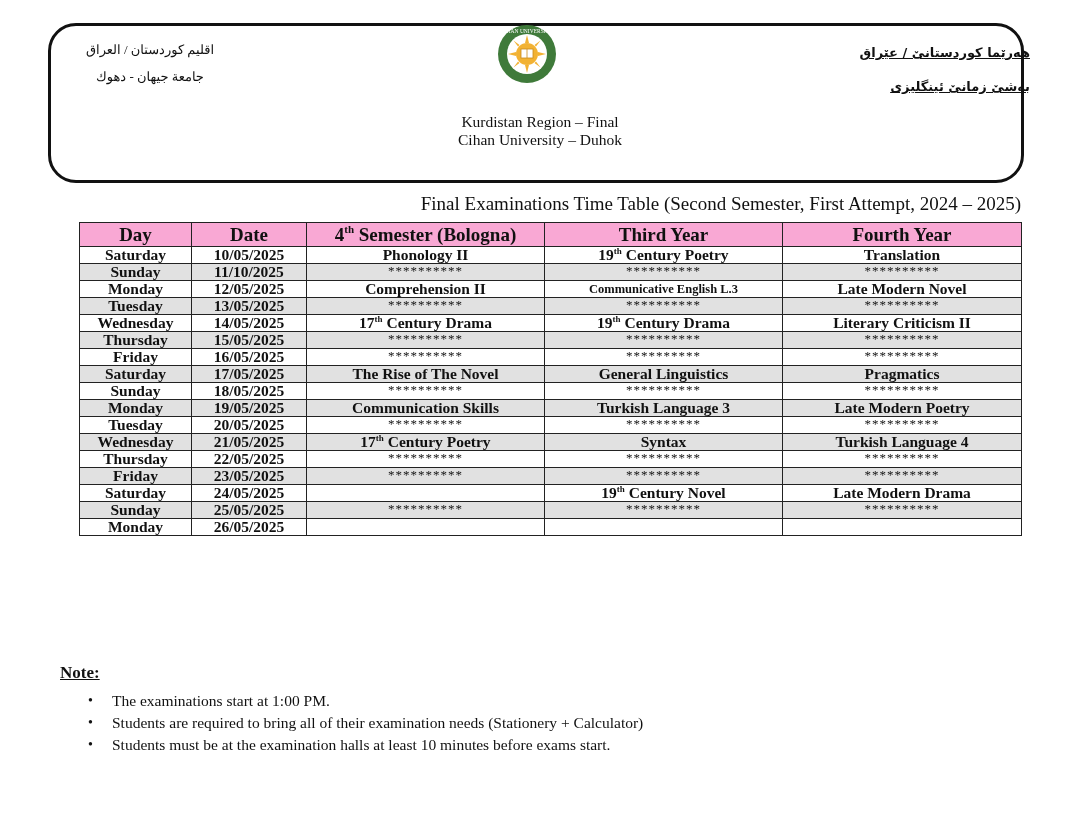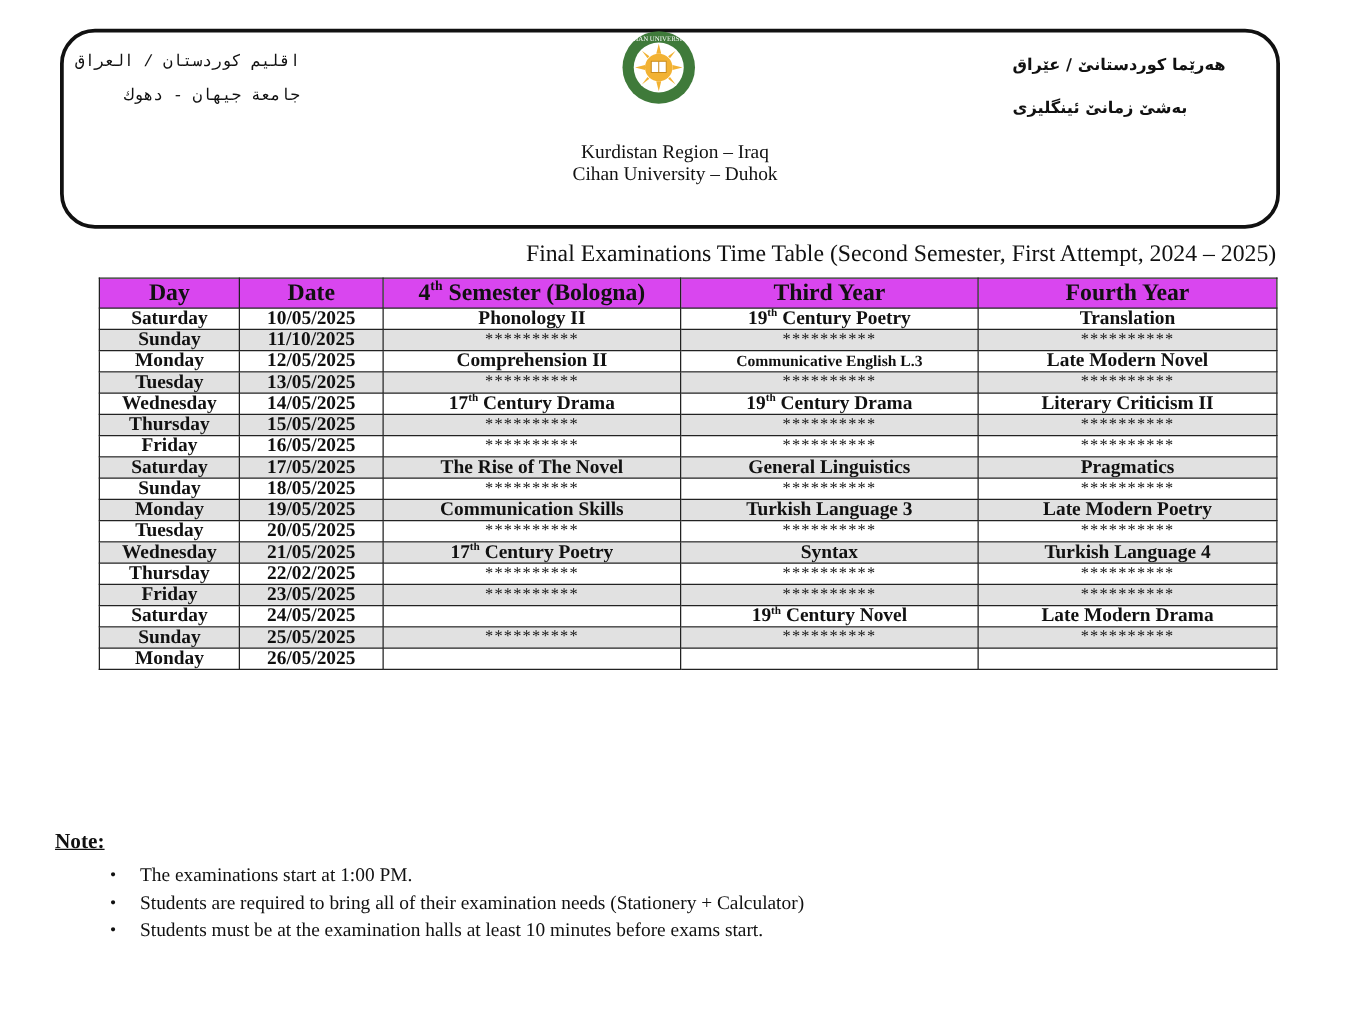--- a/index.html
+++ b/index.html
@@ -2,50 +2,50 @@
 <html><head>
 <meta charset="utf-8">
 <style>
   html, body { margin: 0; padding: 0; background: #ffffff; }
   body { width: 1080px; height: 822px; position: relative; overflow: hidden;
          font-family: "Liberation Serif", serif; color: #111; }
 
   .header-box { position: absolute; left: 48px; top: 23px; width: 976px; height: 160px;
     border: 3px solid #111; border-radius: 28px; box-sizing: border-box; }
 
-  .ar-left { position: absolute; left: 60px; top: 36px; width: 180px; 
-    font-family: Liberation Mono, monospace; direction: rtl; }
+  .ar-left { position: absolute; left: 60px; top: 36px; width: 180px; text-align: center;
+    font-family: Liberation Serif, serif; direction: rtl; }
   .ar-left div { font-size: 13px; height: 27px; line-height: 27px; }
   .ar-left .b { font-weight: bold; font-size: 12px; }
 
-  .ar-right { position: absolute; left: 810px; top: 36px; width: 220px; text-align: left;
-    font-family: "DejaVu Sans", sans-serif; direction: rtl; font-weight: bold; }
+  .ar-right { position: absolute; left: 810px; top: 36px; width: 220px; text-align: right;
+    font-family: "DejaVu Sans", sans-serif; direction: rtl; font-weight: bold; text-decoration: underline; }
   .ar-right div { font-size: 13px; height: 34px; line-height: 34px; }
 
   .logo { position: absolute; left: 497px; top: 24px; width: 60px; height: 60px; }
 
   .center-text { position: absolute; left: 380px; top: 113px; width: 320px; text-align: center;
     font-size: 15.5px; line-height: 18px; }
 
   .table-title { position: absolute; left: 79px; top: 193px; width: 942px; text-align: right;
     font-size: 19px; }
 
   table.tt { position: absolute; left: 79px; top: 222px; border-collapse: collapse;
     font-family: "Liberation Serif", serif; font-weight: bold; table-layout: fixed; }
   table.tt th, table.tt td { border: 1px solid #222; padding: 0; text-align: center;
     white-space: nowrap; overflow: hidden; }
-  table.tt th { background: #d946ef; font-size: 19px; height: 23px; line-height: 23px; }
+  table.tt th { background: #f9a8d4; font-size: 19px; height: 23px; line-height: 23px; }
   table.tt td { font-size: 15.5px; height: 16px; line-height: 16px; }
   table.tt tr.alt td { background: #e1e1e1; }
   table.tt td.stars { font-weight: normal; font-size: 13px; letter-spacing: 1px; vertical-align: top; line-height: 13px; }
   table.tt td.small { font-size: 12.5px; }
   sup { font-size: 9px; line-height: 0; vertical-align: 6px; }
   th sup { font-size: 11px; vertical-align: 8px; }
 
-  .note-title { position: absolute; left: 44px; top: 663px; font-weight: bold; font-size: 17px;
+  .note-title { position: absolute; left: 60px; top: 663px; font-weight: bold; font-size: 17px;
     text-decoration: underline; }
   .notes { position: absolute; left: 86px; top: 690px; margin: 0; padding: 0; list-style: none; }
   .notes li { font-size: 15.5px; height: 22px; line-height: 22px; position: relative; padding-left: 26px; }
   .notes li .bullet { position: absolute; left: 2px; top: 0; font-size: 14px; }
 </style>
 </head>
 <body>
 
 <div class="header-box"></div>
 
@@ -72,21 +72,21 @@
       <polygon points="43.5,43.5 37.5,39 39,37.5"></polygon>
     <polygon points="43.5,16.5 39,22.5 37.5,21"></polygon>
       <polygon points="16.5,43.5 21,37.5 22.5,39"></polygon>
   </g>
   <rect x="24" y="25" width="12" height="9" fill="#ffffff" stroke="#c98a1a" stroke-width="0.8"></rect>
   <line x1="30" y1="25" x2="30" y2="34" stroke="#c98a1a" stroke-width="0.8"></line>
   <text id="logo-ring-text" x="30" y="9" font-size="5.5" fill="#ffffff" text-anchor="middle" font-family="Liberation Serif, serif">CIHAN UNIVERSITY</text>
 </svg>
 
 <div class="center-text">
-  <div>Kurdistan Region – Iraq</div>
+  <div>Kurdistan Region – Final</div>
   <div>Cihan University – Duhok</div>
 </div>
 
 <div class="table-title">Final Examinations Time Table (Second Semester, First Attempt, 2024 – 2025)</div>
 
 <table class="tt">
   <colgroup>
     <col style="width:112px">
       <col style="width:115px">
       <col style="width:238px">
@@ -182,21 +182,21 @@
       </tr>
       <tr class="alt">
         <td>Wednesday</td>
         <td>21/05/2025</td>
         <td><span>17</span><sup>th</sup><span> Century Poetry</span></td>
         <td><span>Syntax</span></td>
         <td><span>Turkish Language 4</span></td>
       </tr>
       <tr>
         <td>Thursday</td>
-        <td>22/02/2025</td>
+        <td>22/05/2025</td>
         <td class="stars"><span>**********</span></td>
         <td class="stars"><span>**********</span></td>
         <td class="stars"><span>**********</span></td>
       </tr>
       <tr class="alt">
         <td>Friday</td>
         <td>23/05/2025</td>
         <td class="stars"><span>**********</span></td>
         <td class="stars"><span>**********</span></td>
         <td class="stars"><span>**********</span></td>

